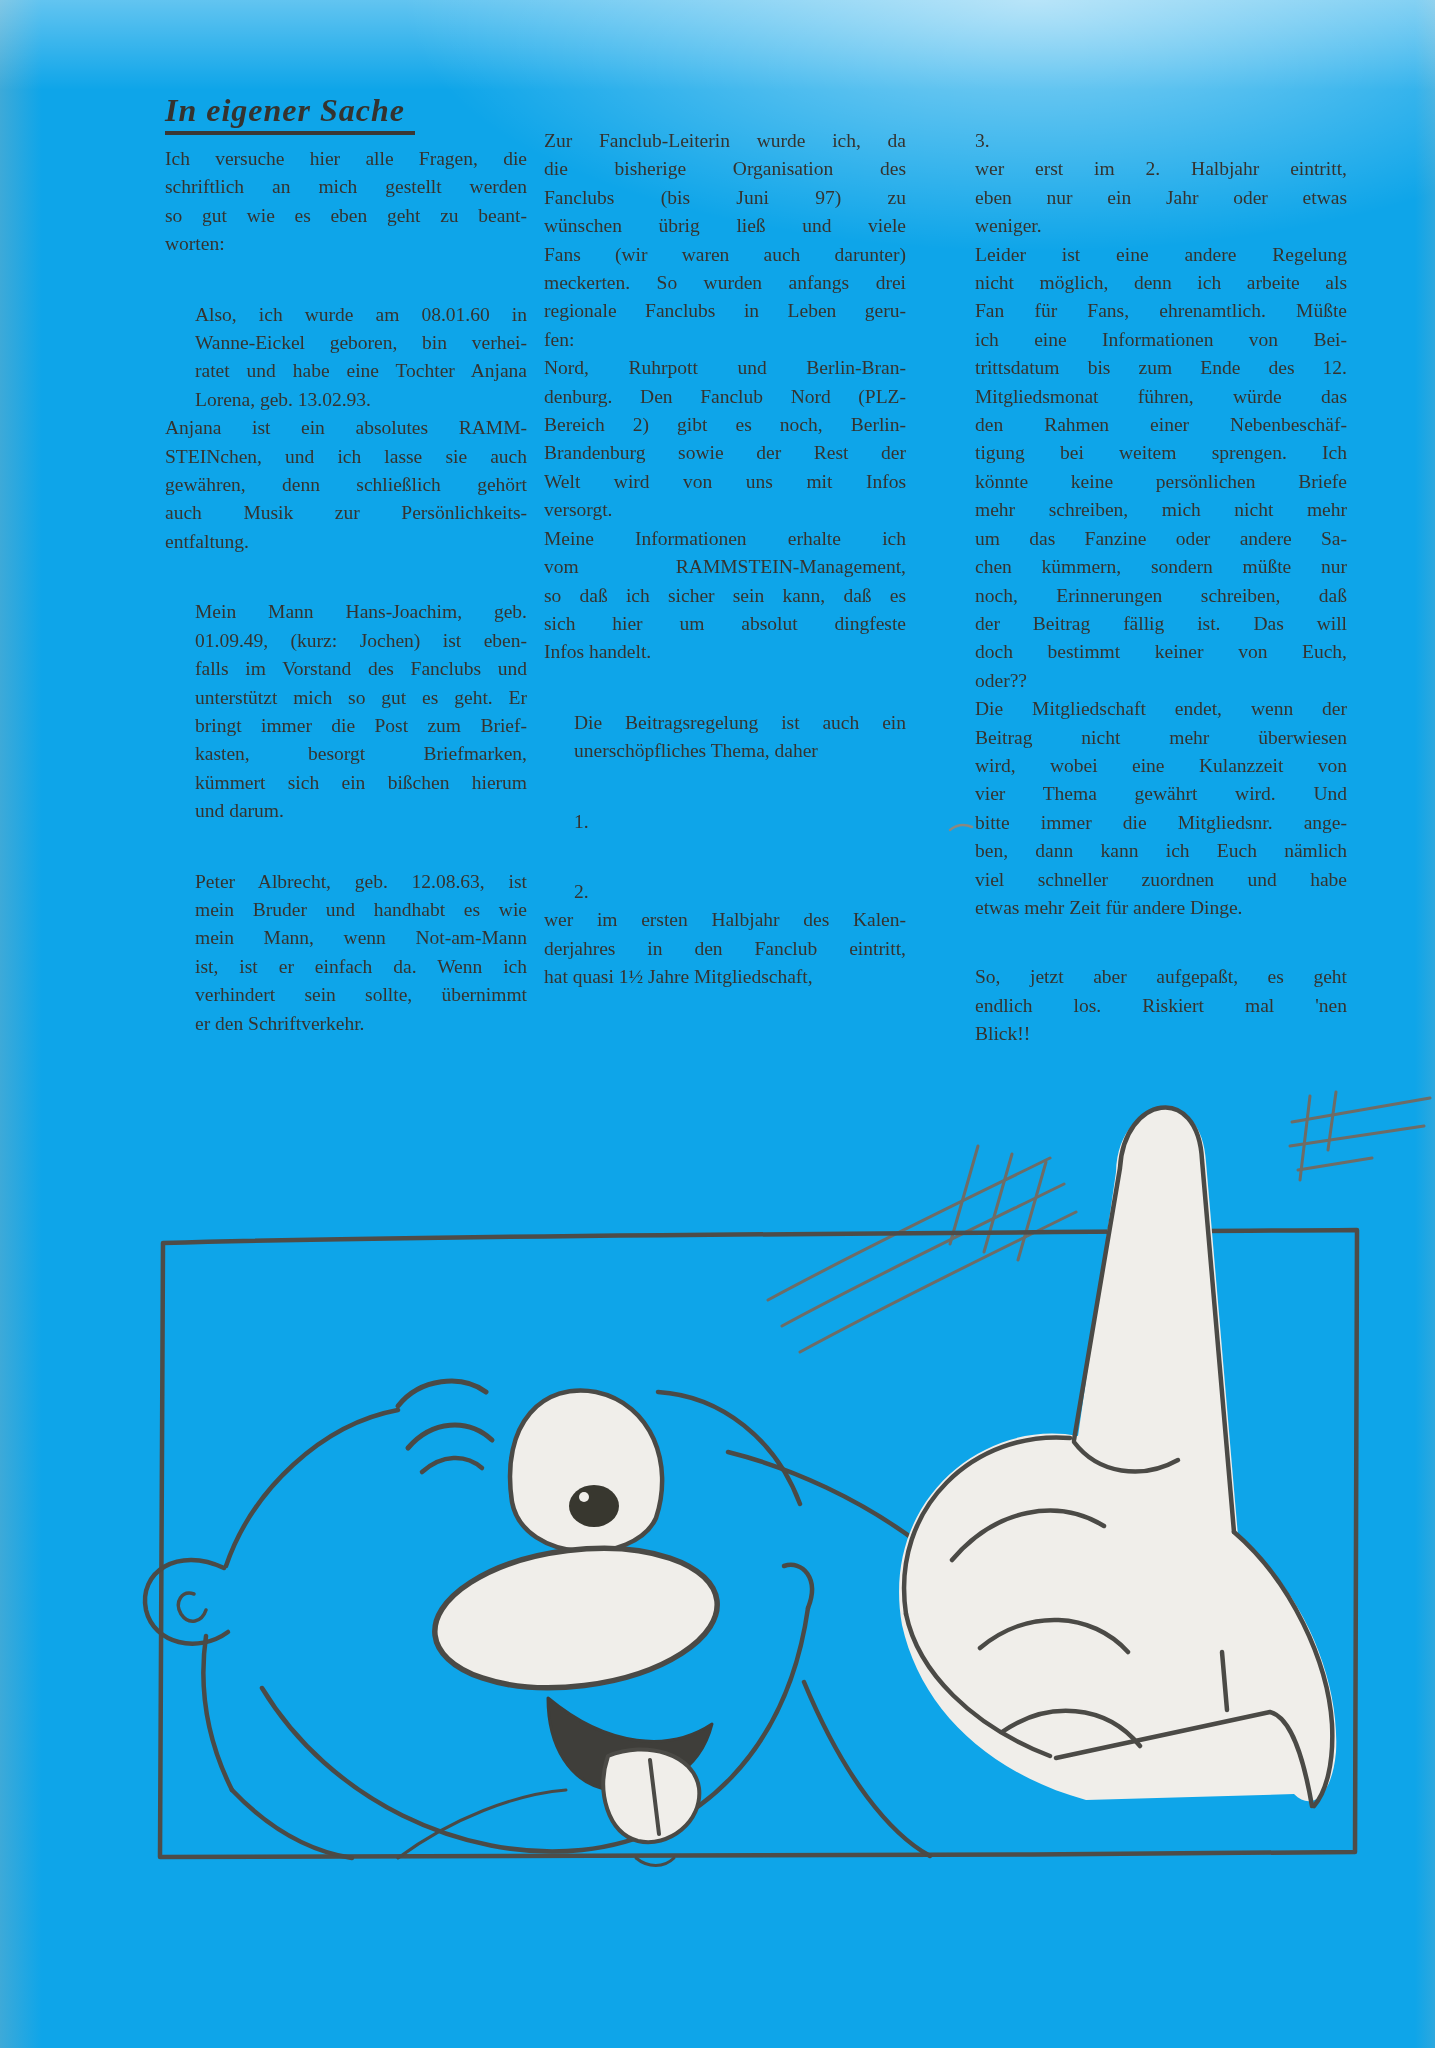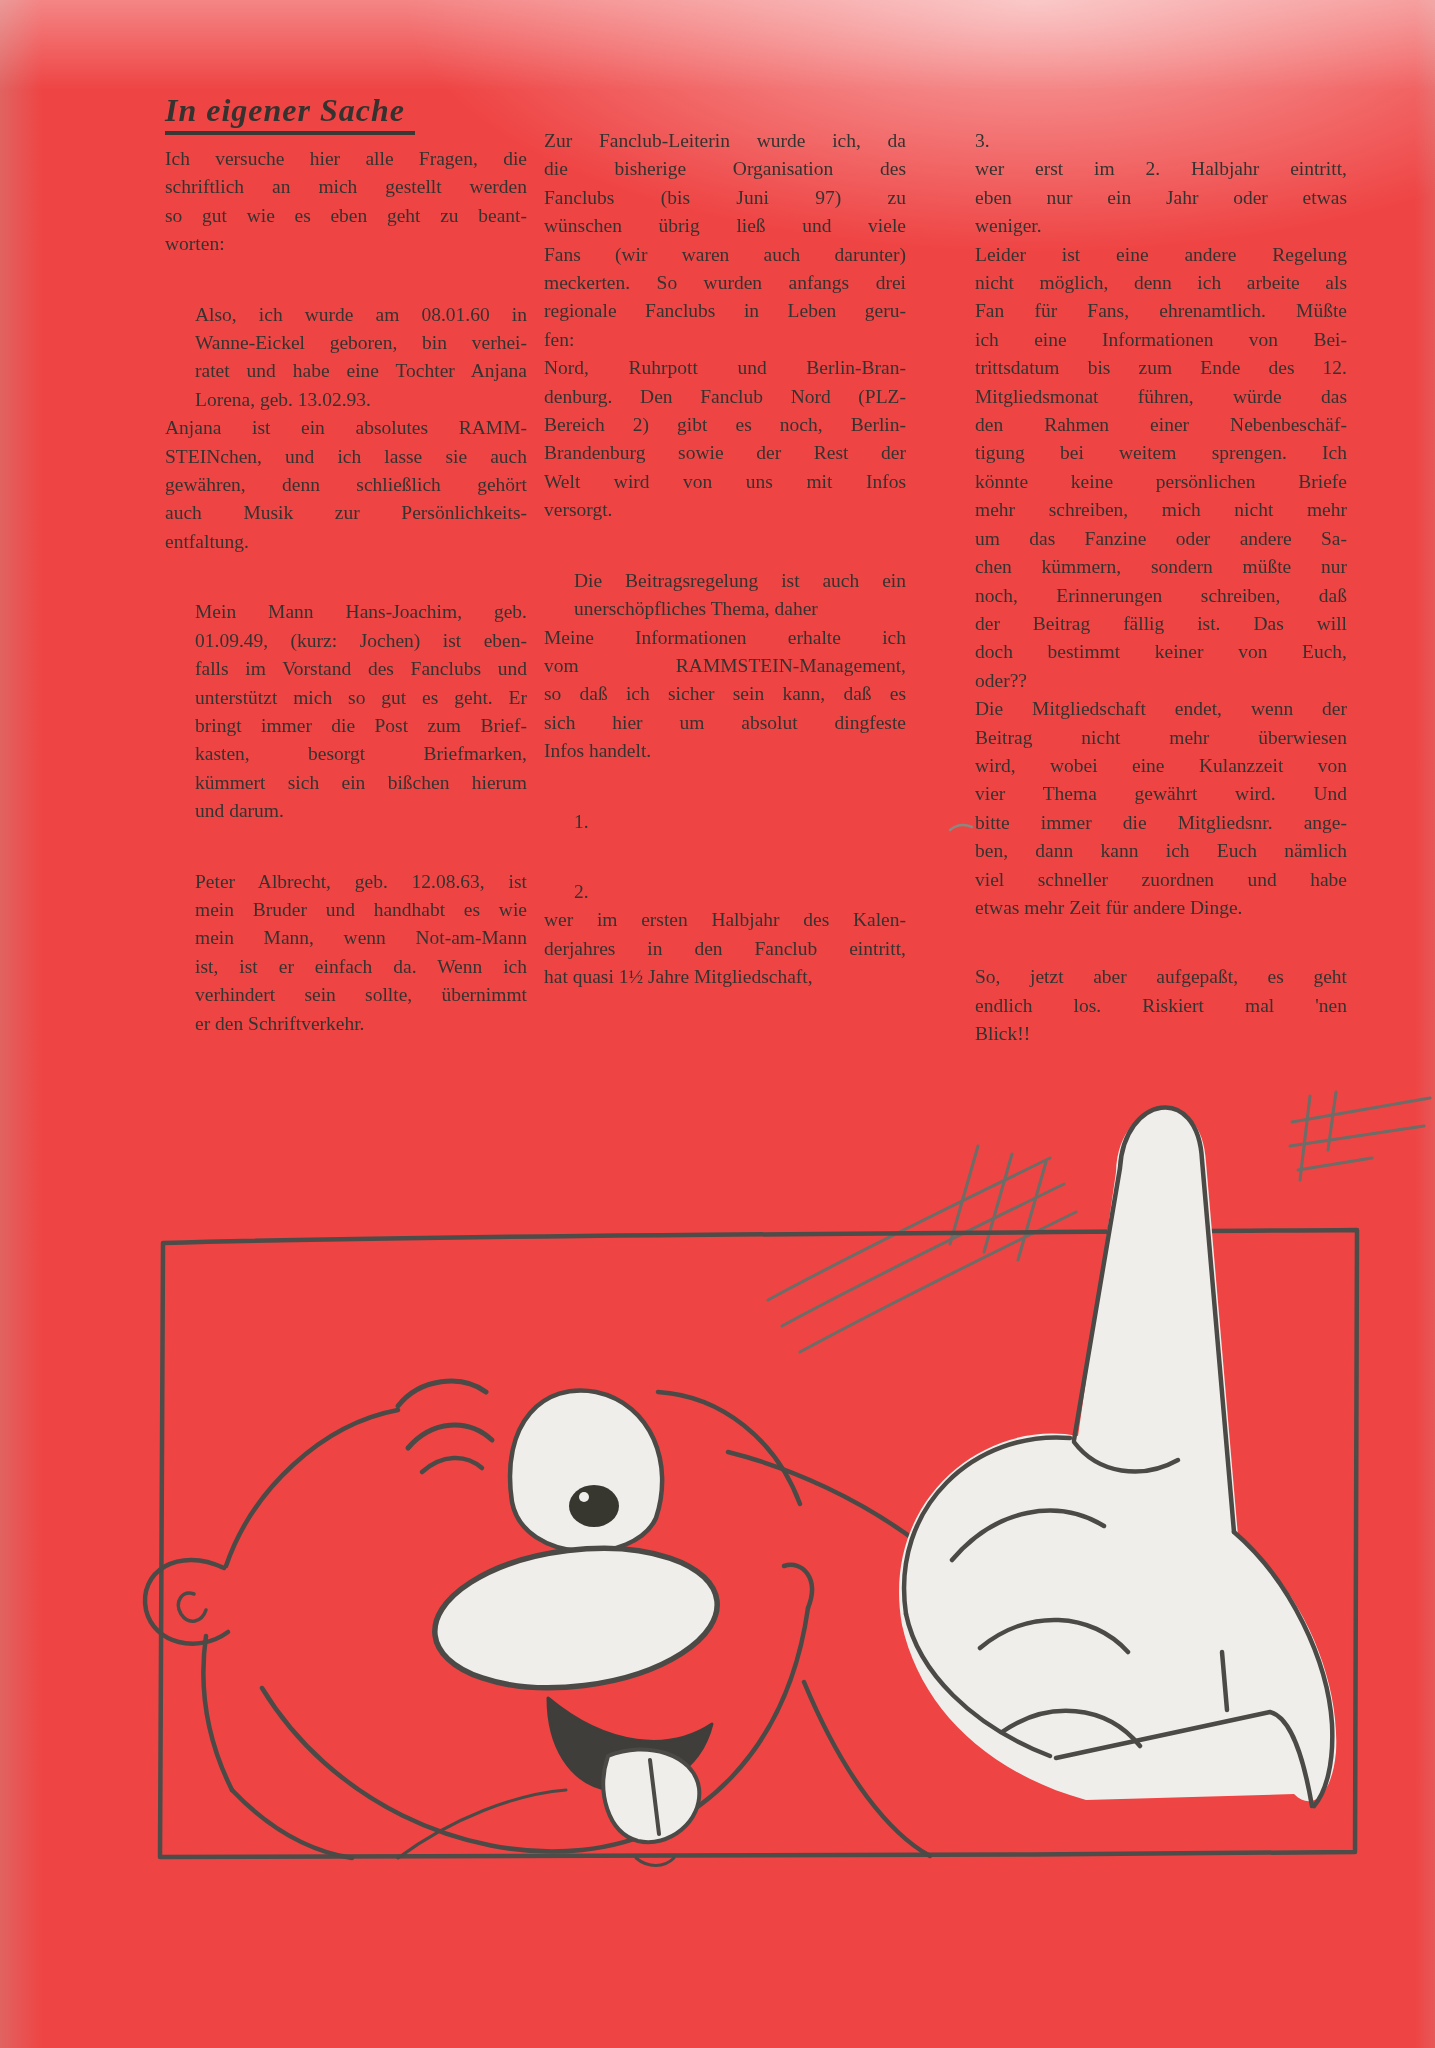--- a/index.html
+++ b/index.html
@@ -1,18 +1,18 @@
 <!DOCTYPE html>
 <html><head>
 <meta charset="utf-8">
 <style>
   html,body { margin:0; padding:0; background:#d8d5d0; }
   .page {
     position:relative; width:1435px; height:2048px;
-    background:#ef4444;
+    background:#0ea5e9;
     font-family:"Liberation Serif", serif;
     color:#35332f;
     overflow:hidden;
   }
   .page::before {
     content:""; position:absolute; inset:0; pointer-events:none;
     background:
       radial-gradient(900px 360px at 72% 0%, rgba(255,255,255,0.55), rgba(255,255,255,0) 70%),
       linear-gradient(180deg, rgba(255,255,255,0.35), rgba(255,255,255,0) 90px),
       linear-gradient(90deg, rgba(185,181,173,0.28), rgba(255,255,255,0) 42px),
@@ -99,30 +99,30 @@
           <div class="tline last">fen:</div>
         </div>
         <div class="para">
           <div class="tline">Nord, Ruhrpott und Berlin-Bran-</div>
           <div class="tline">denburg. Den Fanclub Nord (PLZ-</div>
           <div class="tline">Bereich 2) gibt es noch, Berlin-</div>
           <div class="tline">Brandenburg sowie der Rest der</div>
           <div class="tline">Welt wird von uns mit Infos</div>
           <div class="tline last">versorgt.</div>
         </div>
-        <div class="para gap">
-          <div class="tline">Die Beitragsregelung ist auch ein</div>
-          <div class="tline last">unerschöpfliches Thema, daher</div>
-        </div>
         <div class="para">
           <div class="tline">Meine Informationen erhalte ich</div>
           <div class="tline">vom RAMMSTEIN-Management,</div>
           <div class="tline">so daß ich sicher sein kann, daß es</div>
           <div class="tline">sich hier um absolut dingfeste</div>
           <div class="tline last">Infos handelt.</div>
+        </div>
+        <div class="para gap">
+          <div class="tline">Die Beitragsregelung ist auch ein</div>
+          <div class="tline last">unerschöpfliches Thema, daher</div>
         </div>
         <div class="para gap">
           <div class="tline last">1.</div>
         </div>
         <div class="para gap">
           <div class="tline last">2.</div>
         </div>
         <div class="para">
           <div class="tline">wer im ersten Halbjahr des Kalen-</div>
           <div class="tline">derjahres in den Fanclub eintritt,</div>

